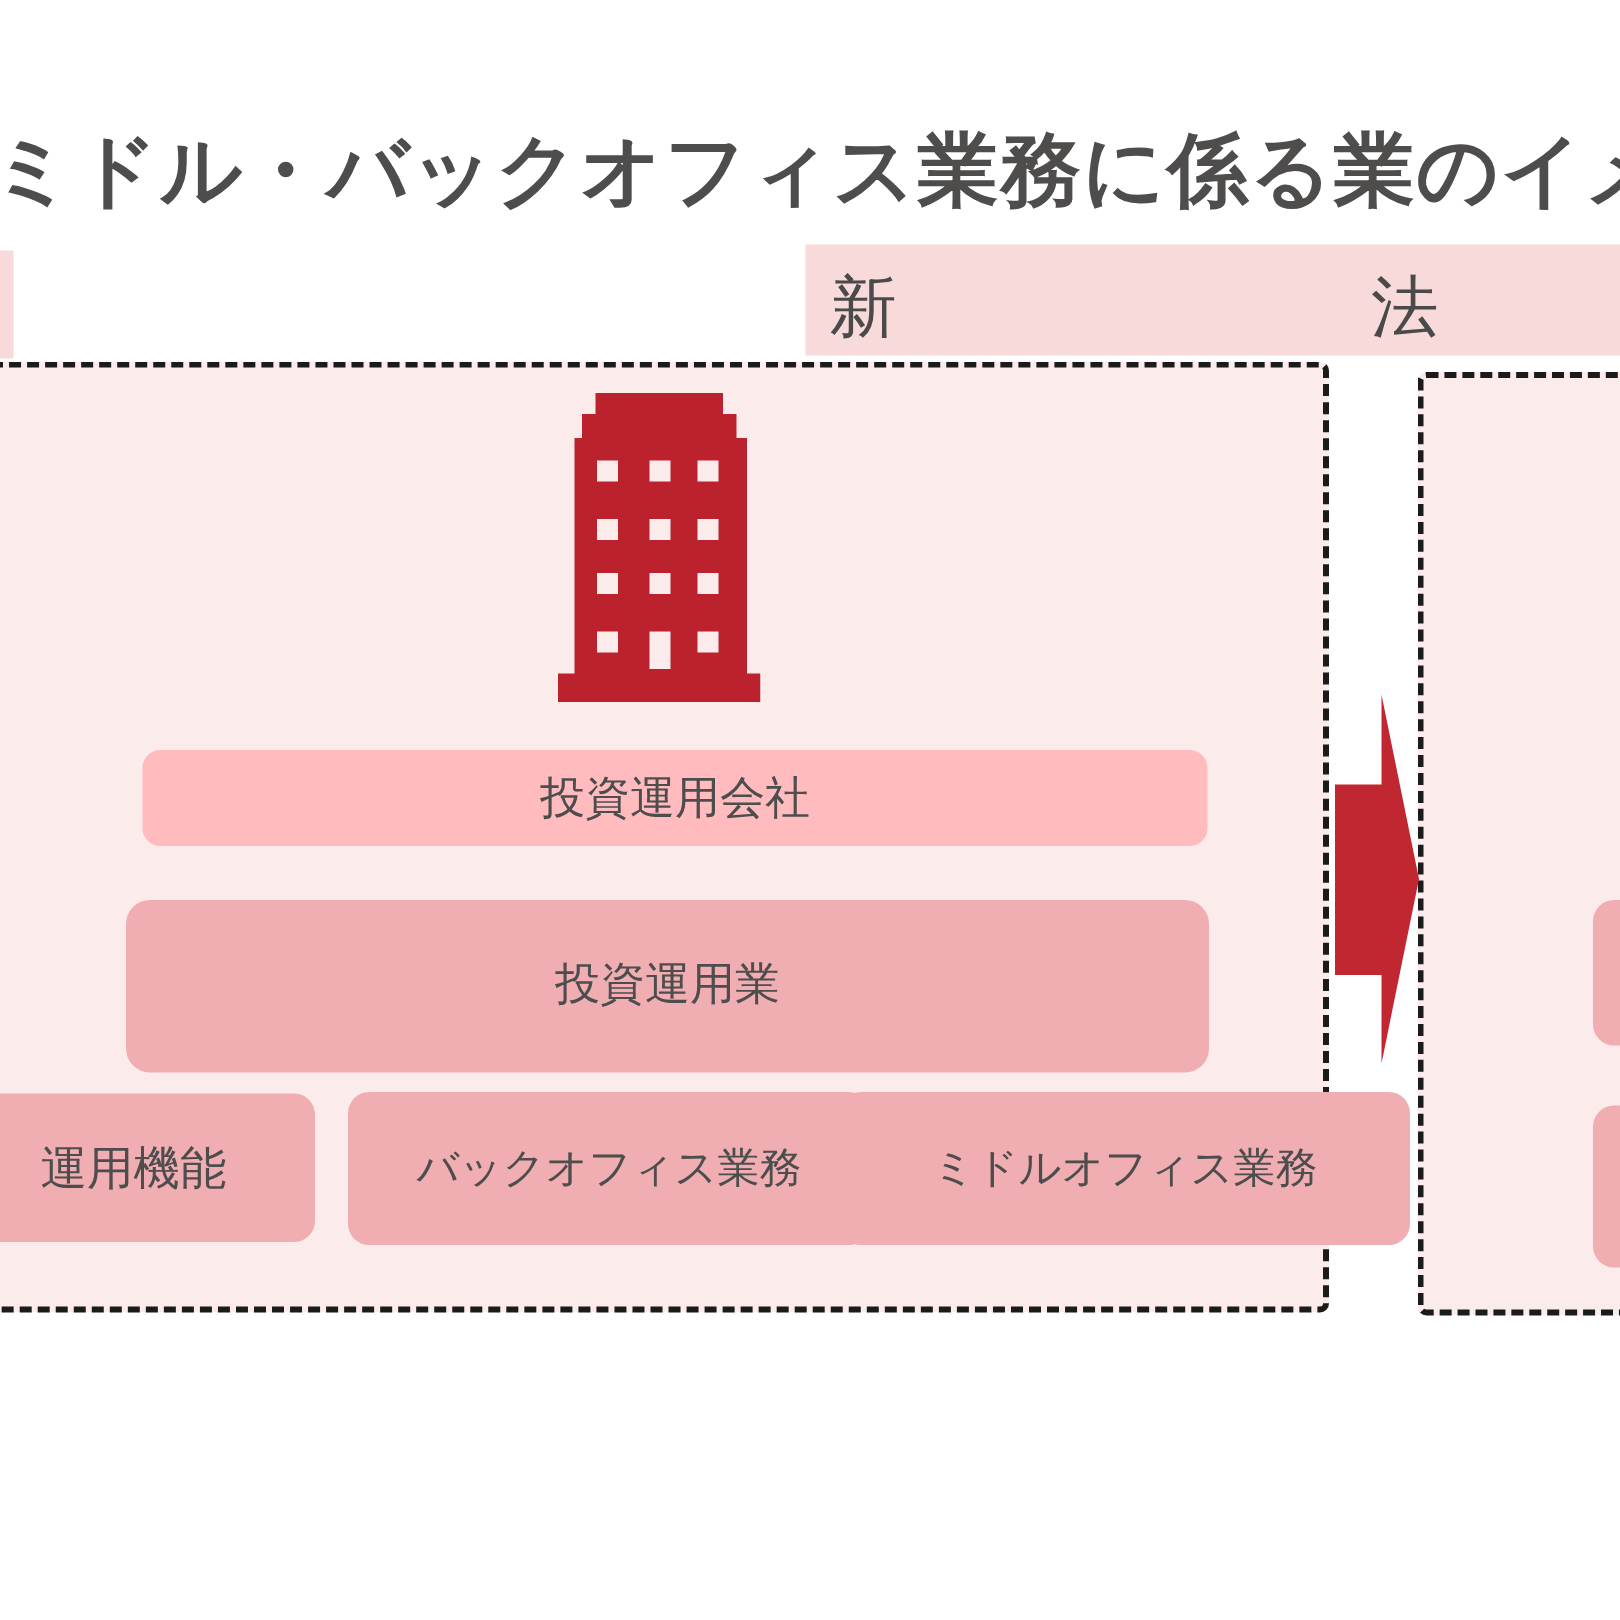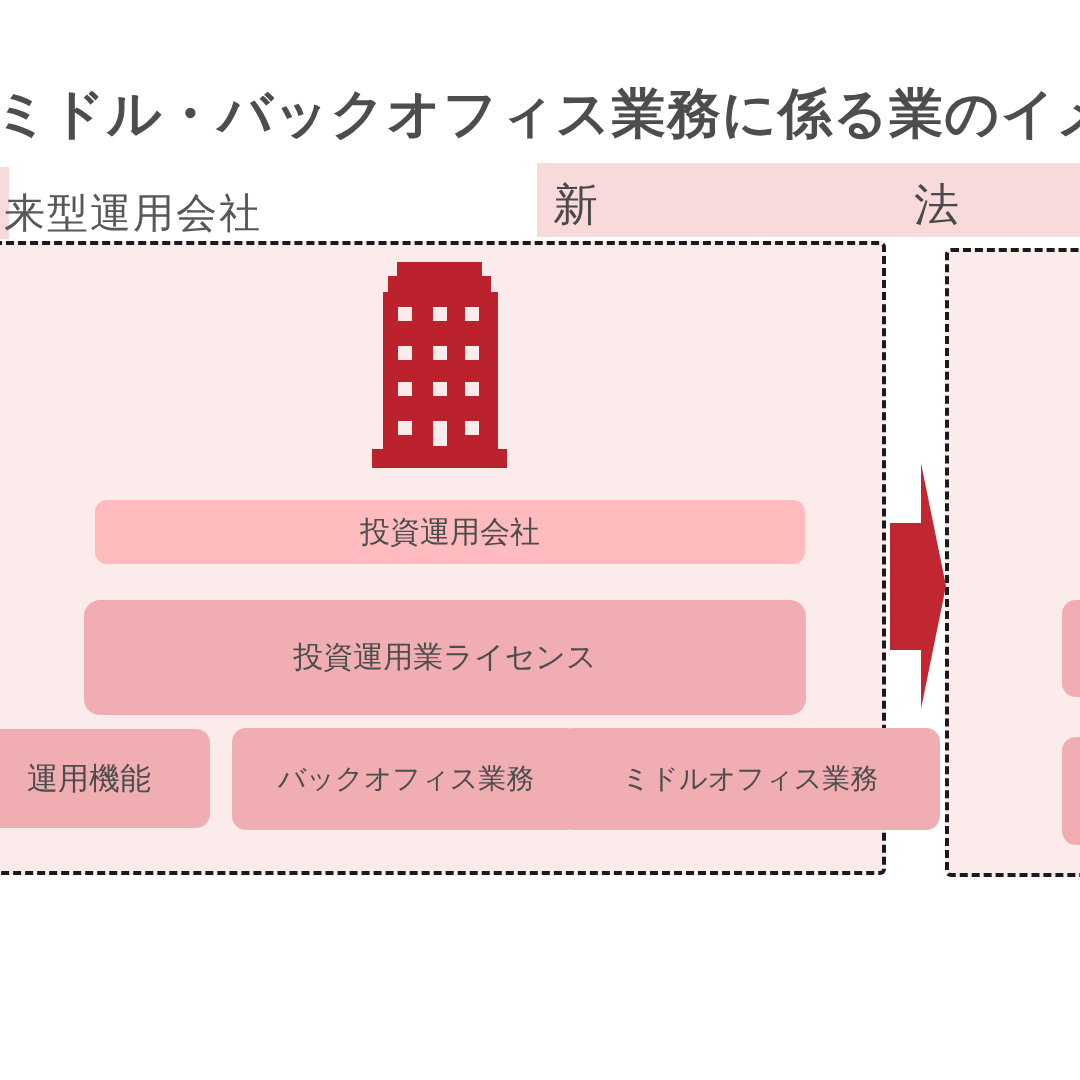--- a/index.html
+++ b/index.html
@@ -68,21 +68,20 @@
 </style>
 </head>
 <body>
 
 <div class="stage">
 
   <div class="title">ミドル・バックオフィス業務に係る業のイメージ</div>
 
   <div class="left-edge-fragment"></div>
 
-  <div class="legacy-label">来型運用会社</div>
 
   <div class="newlaw-bar">
     <span class="ch left">新</span>
     <span class="ch right">法</span>
   </div>
 
   <div class="panel left"></div>
   <div class="panel right"></div>
 
   <svg class="building" viewBox="0 0 135 206" xmlns="http://www.w3.org/2000/svg">
@@ -105,21 +104,20 @@
       <rect x="26" y="159" width="14" height="14"></rect>
       <rect x="61" y="159" width="14" height="25"></rect>
       <rect x="93" y="159" width="14" height="14"></rect>
     </g>
   </svg>
 
   <div class="bar company">投資運用会社</div>
 
   <div class="bar license">
     <span>投資運用業</span>
-    <span>ライセンス</span>
   </div>
 
   <div class="bar small mgmt">運用機能</div>
   <div class="bar small back">バックオフィス業務</div>
   <div class="bar small middle">ミドルオフィス業務</div>
 
   <svg class="arrow" viewBox="0 0 62 252" xmlns="http://www.w3.org/2000/svg">
     <polygon points="3,63 34,63 34,3 59,126 34,249 34,190 3,190" fill="#C12731"></polygon>
   </svg>
 

